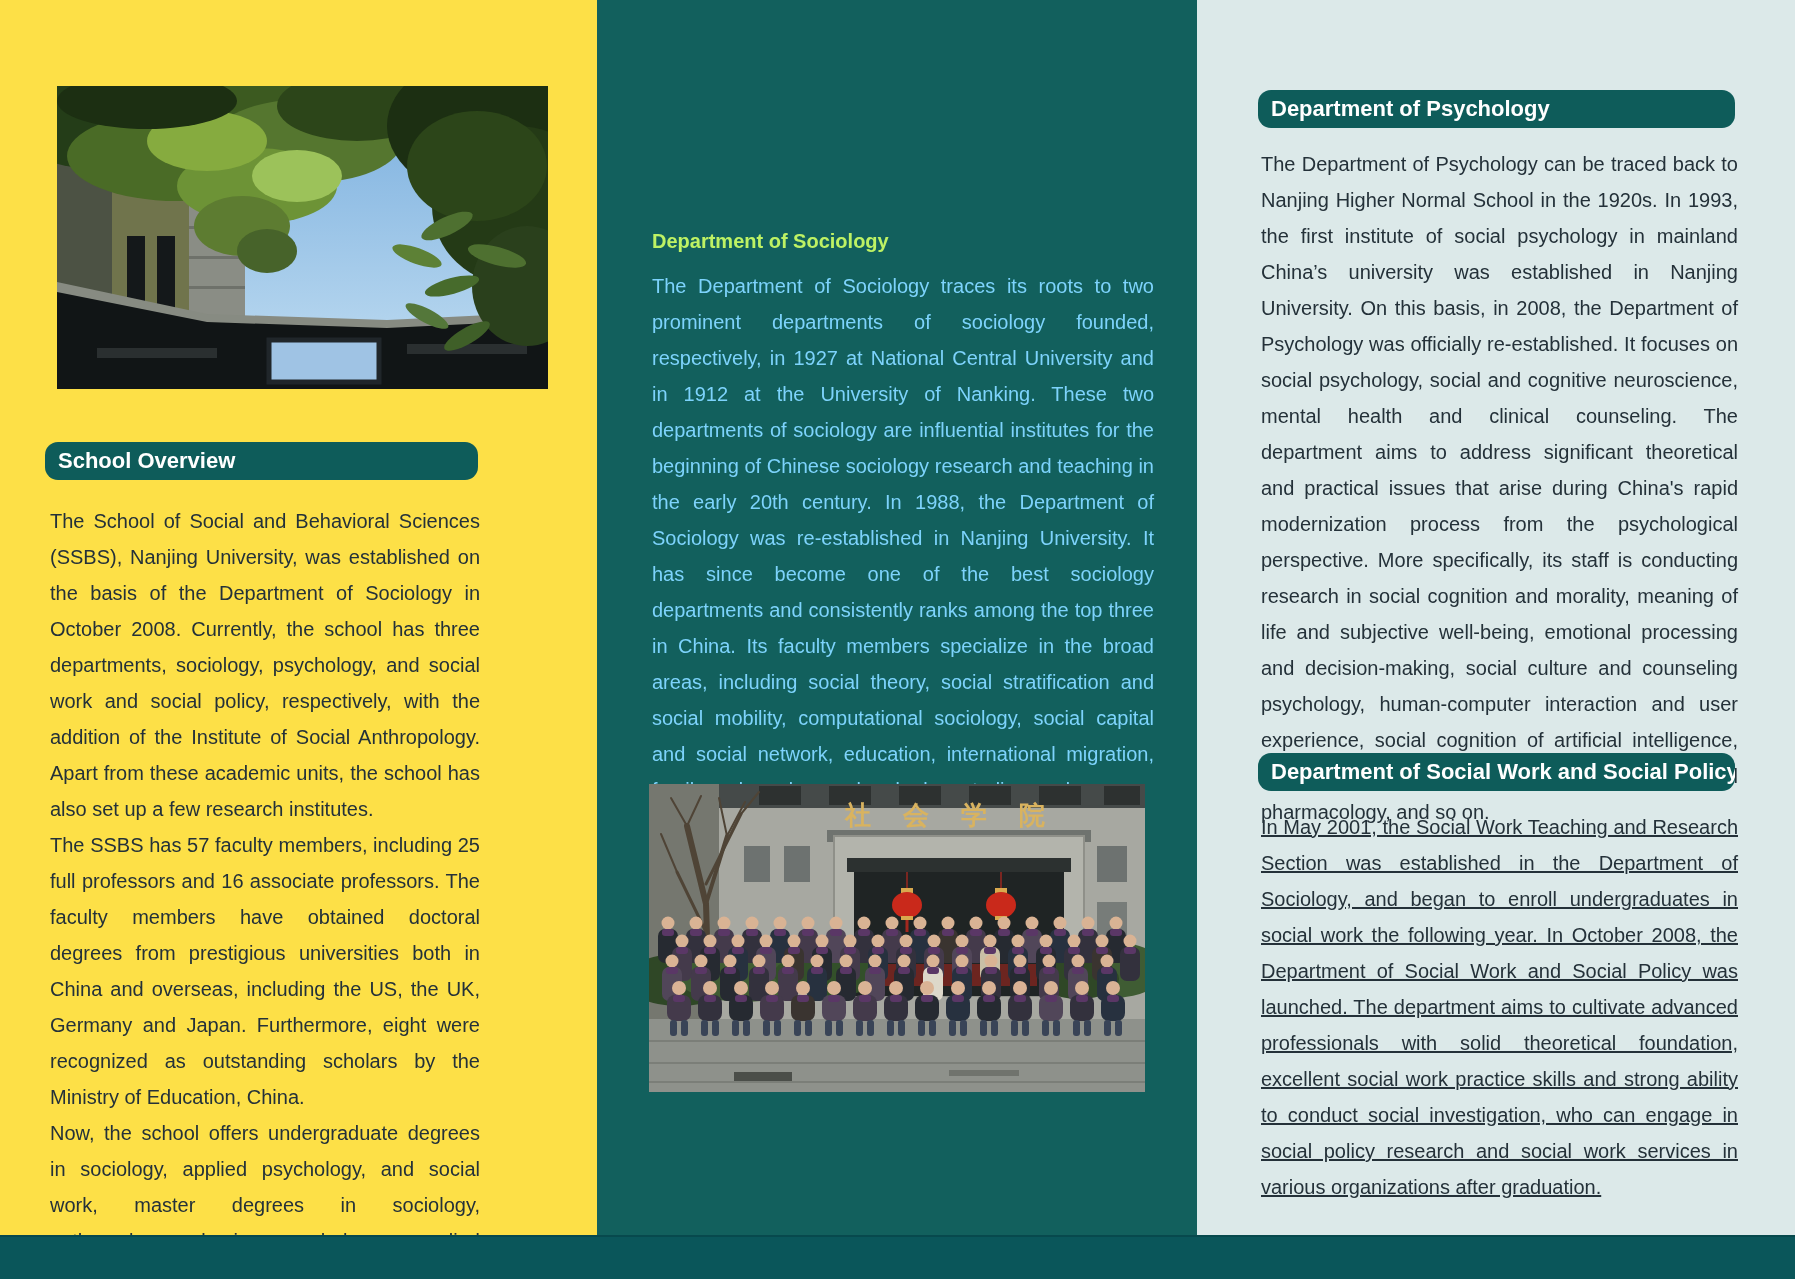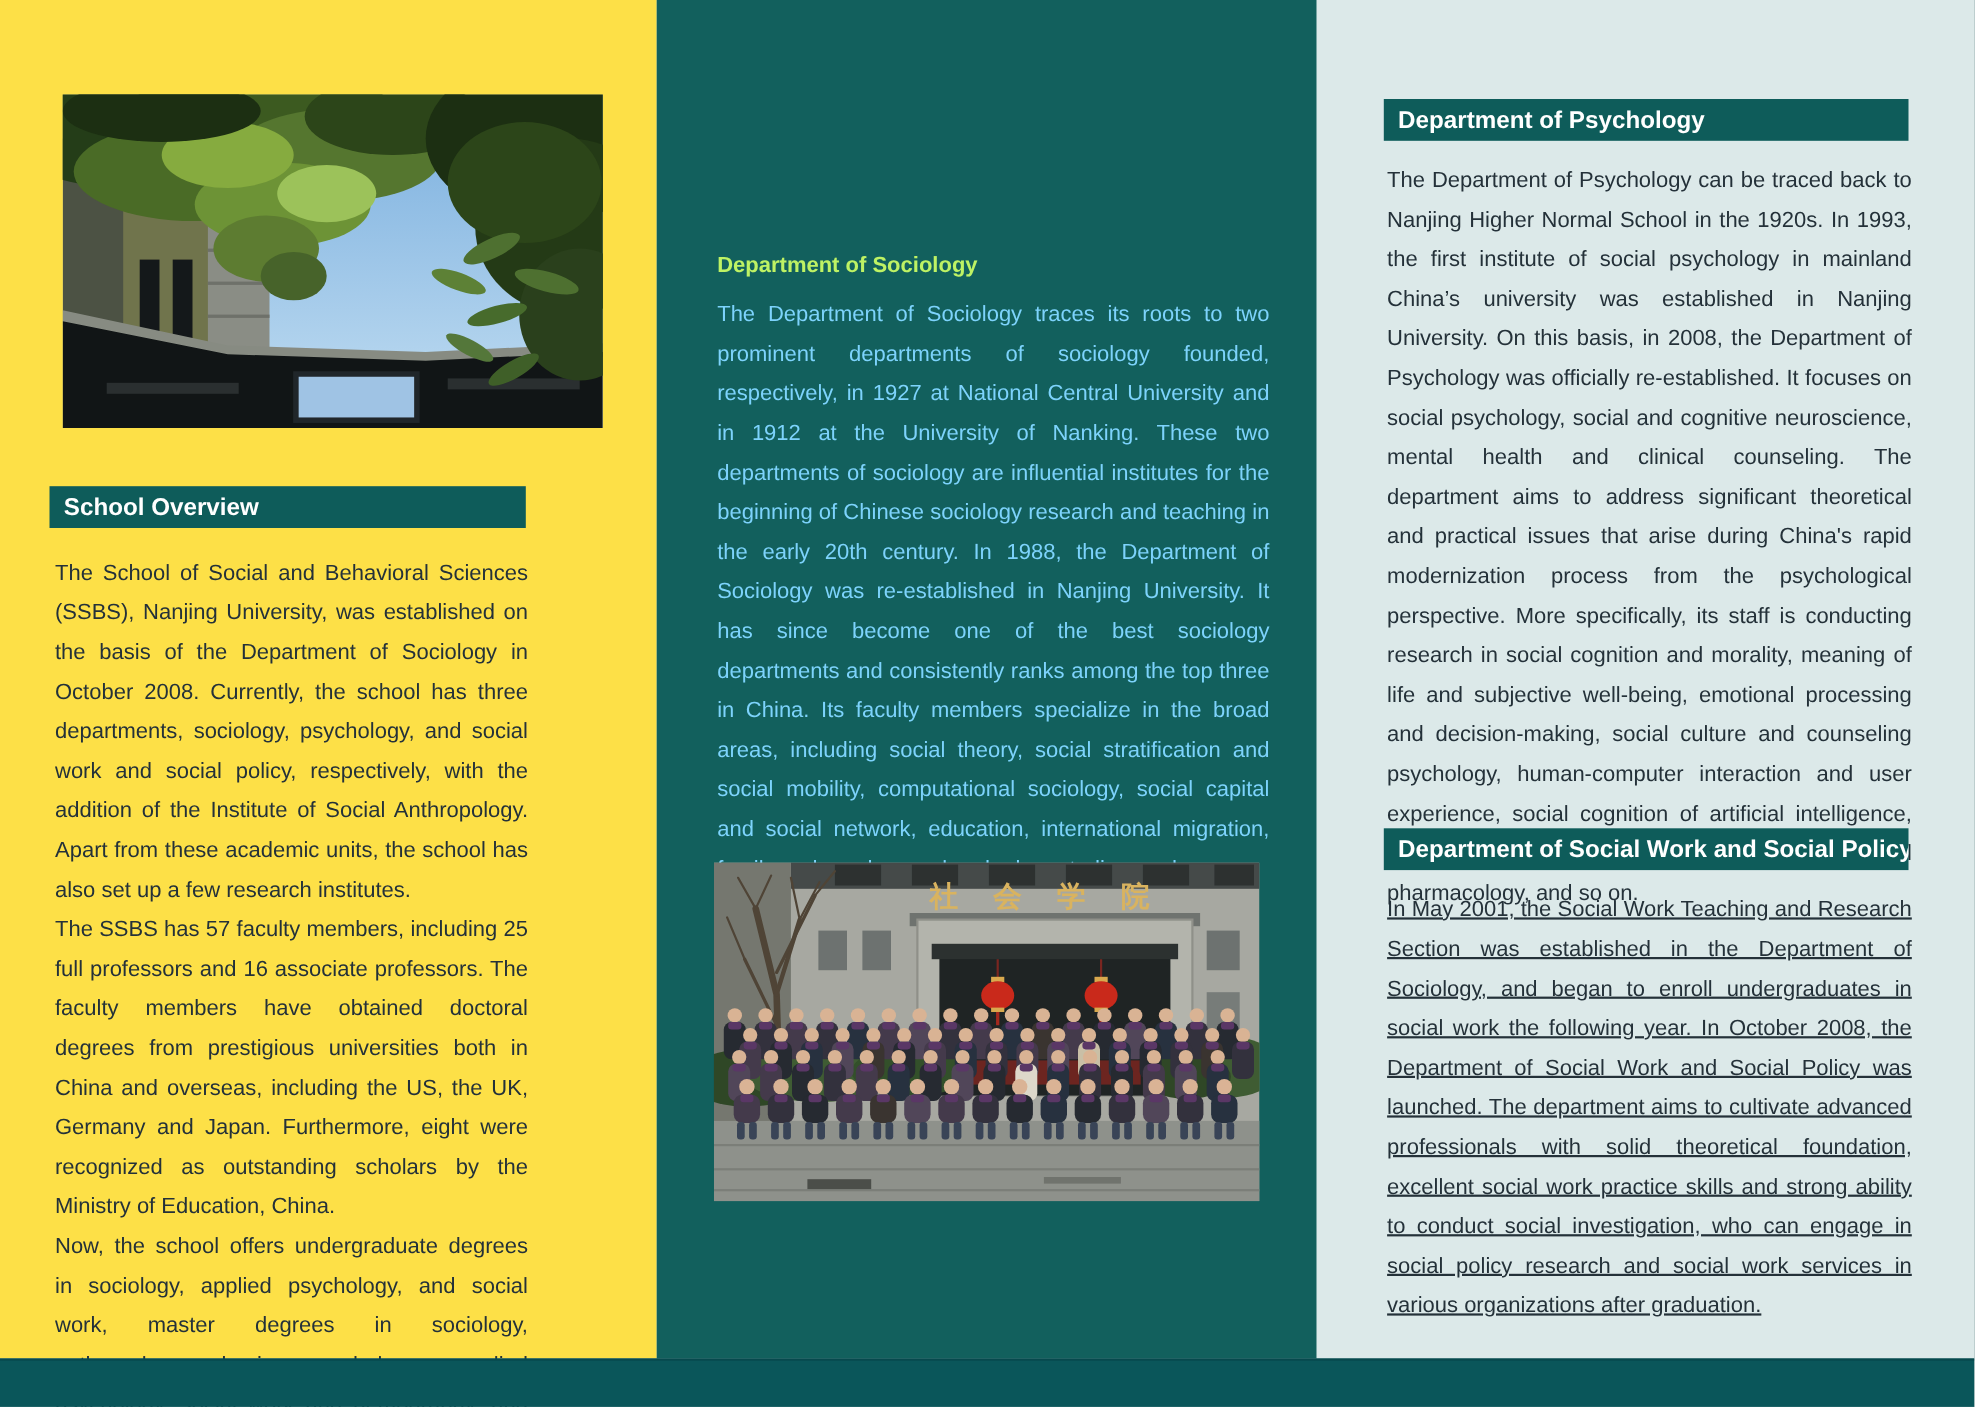--- a/index.html
+++ b/index.html
@@ -12,21 +12,21 @@
   .panel-middle{left:597px;width:600px;background:#12605d;}
   .panel-right{left:1197px;width:598px;background:#dce9e9;}
   .footer-bar{position:absolute;left:0;top:1235px;width:1795px;height:44px;background:#0a565a;border-top:2px solid #07494d;box-sizing:border-box;}
 
   .photo{position:absolute;display:block;}
   .photo svg{display:block;}
 
   .banner{
     position:absolute;background:#0e5c5a;color:#ffffff;font-weight:bold;
     font-size:22px;line-height:38px;height:38px;padding-left:13px;
-    box-sizing:border-box;white-space:nowrap;overflow:hidden;
+    box-sizing:border-box;white-space:nowrap;overflow:hidden;border-radius:13px;
   }
   .dark-heading{
     position:absolute;color:#bef264;font-weight:bold;font-size:20px;line-height:30px;white-space:nowrap;
   }
   .body-text{
     position:absolute;font-size:20px;line-height:36px;color:#243139;
     text-align:justify;
   }
   .body-text p{margin:0;}
   .body-text.on-dark{color:#7dd3fc;}

